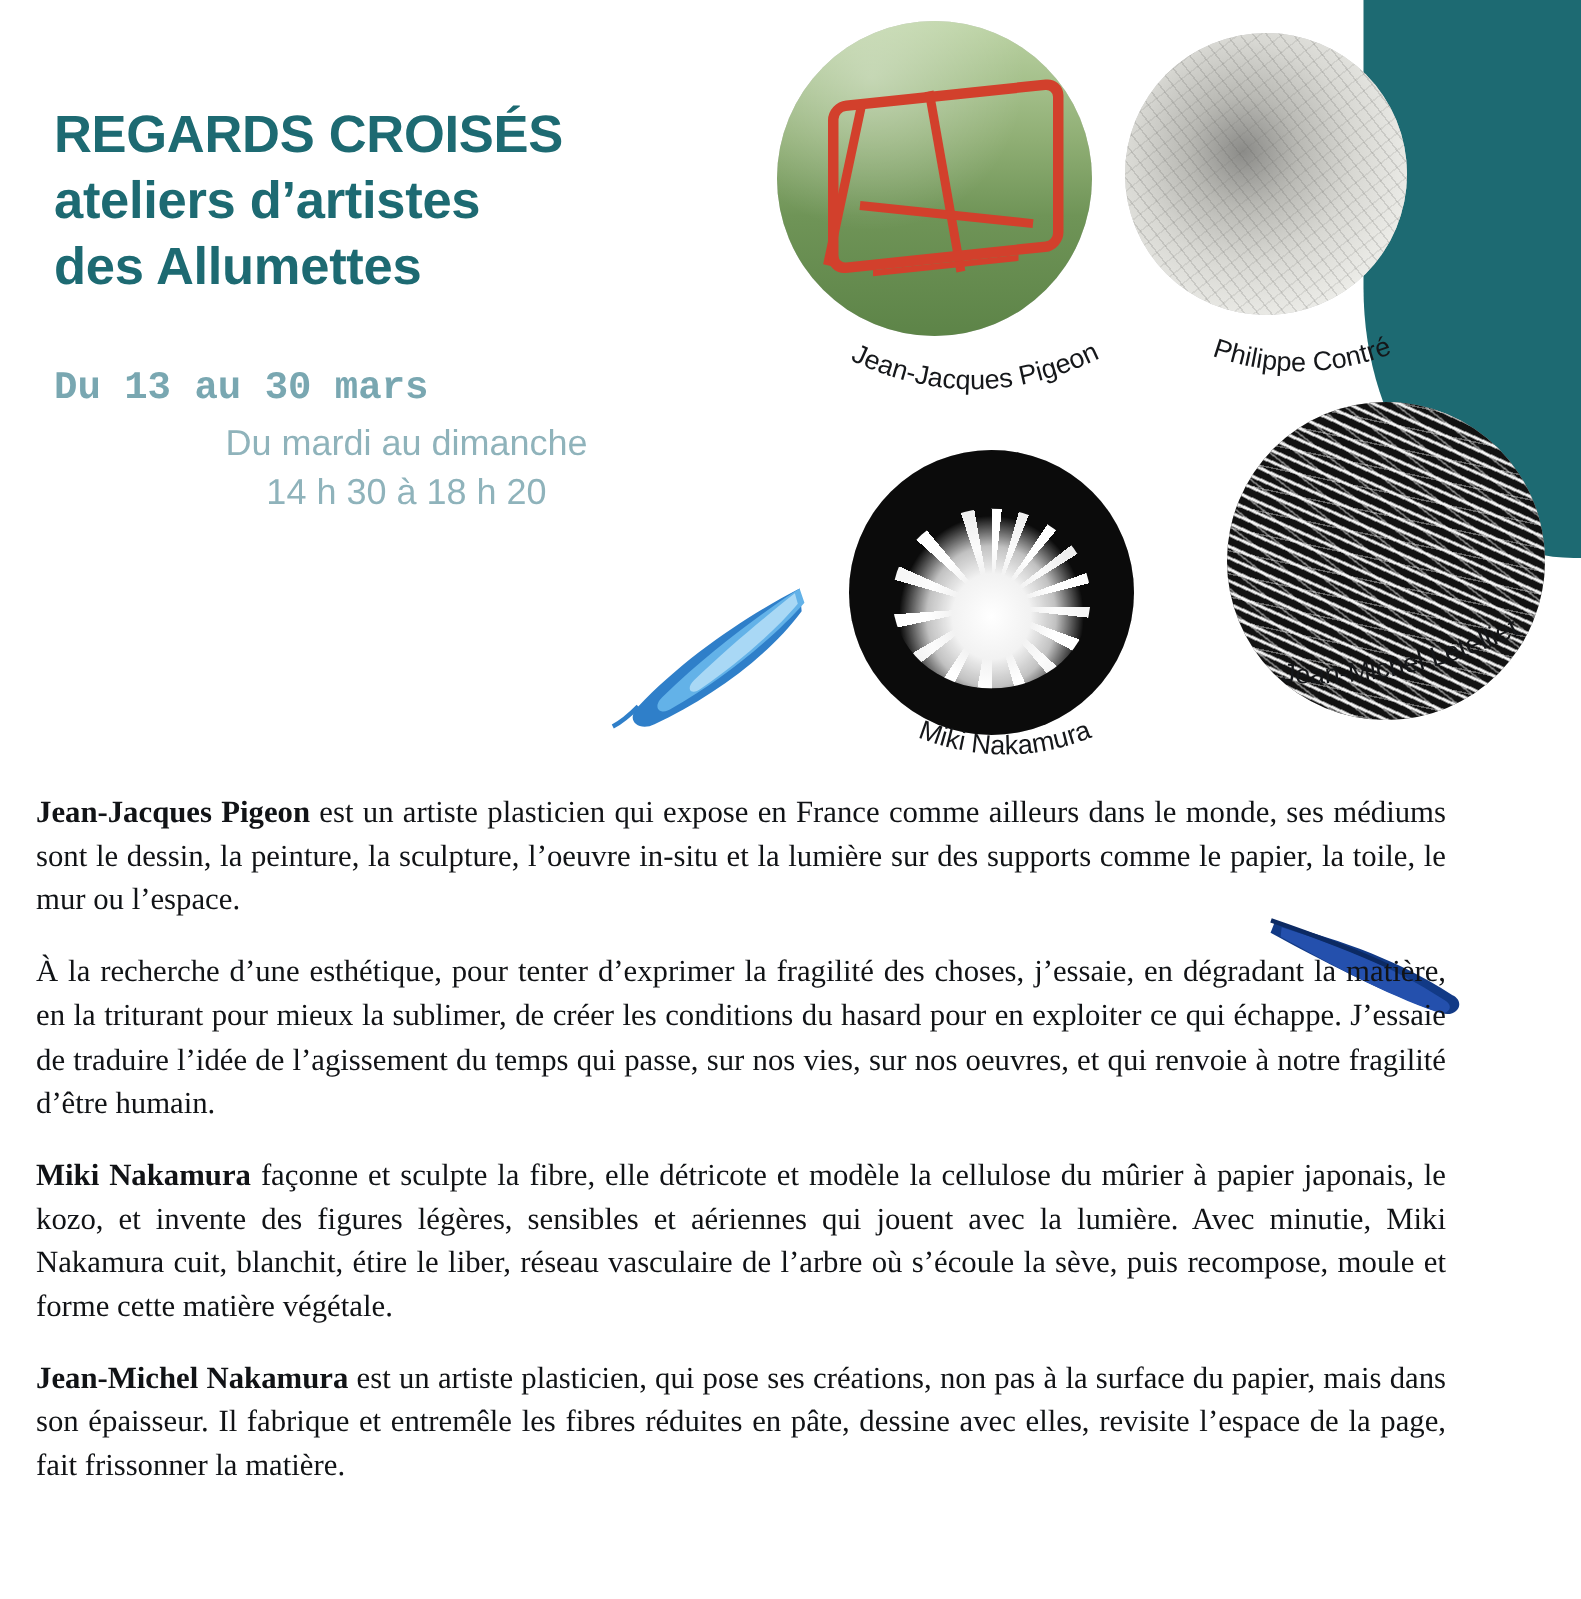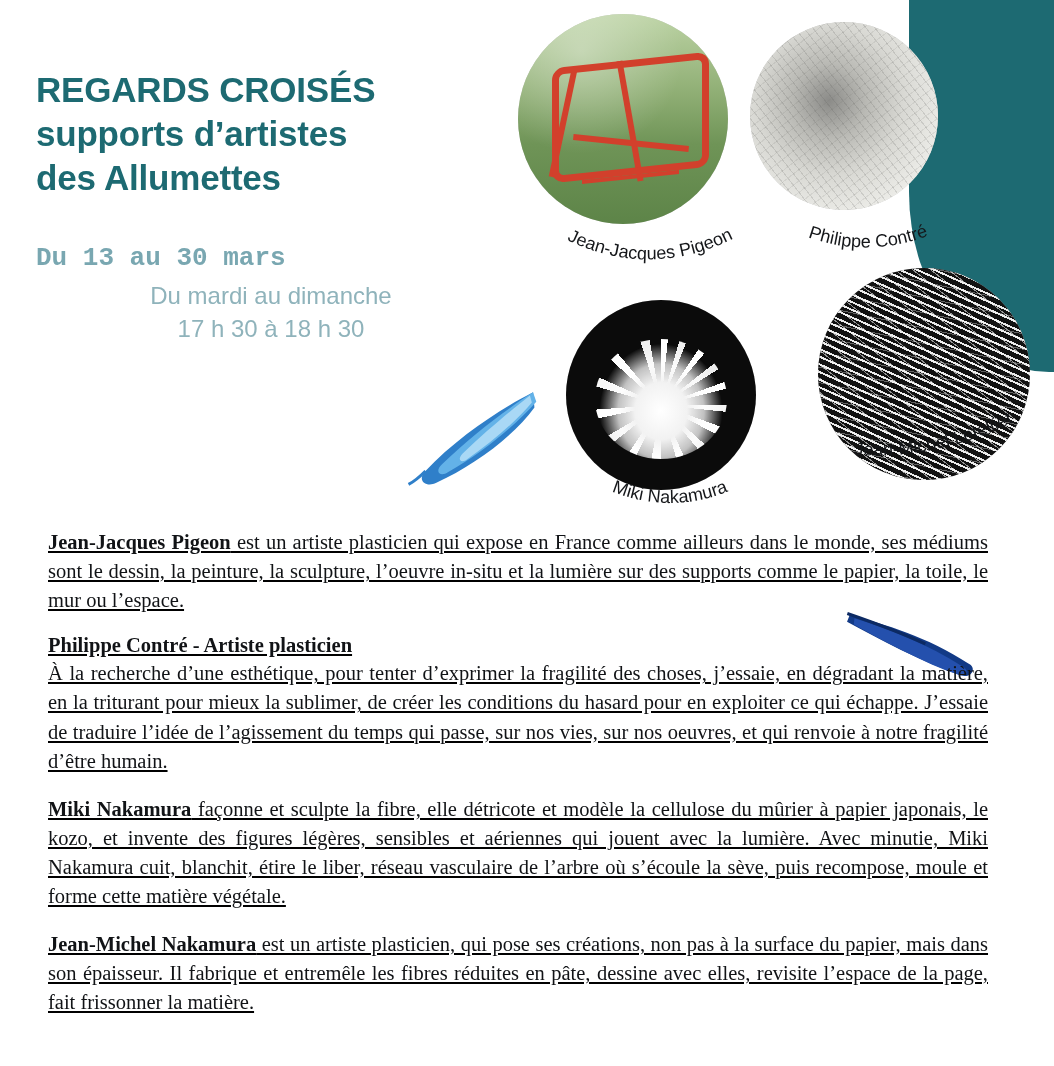--- a/index.html
+++ b/index.html
@@ -209,24 +209,23 @@
   }
 
   
   .feather {
     position: absolute;
   }
 
   
   .content {
     position: absolute;
-    left: 48px;
+    left: 24px;
     top: 528px;
     width: 940px;
-    text-decoration: underline;
   }
   .para {
     font-family: "Liberation Serif", serif;
     font-size: 20.5px;
     line-height: 1.42;
     color: #111316;
     text-align: justify;
     margin: 0 0 19px 0;
   }
   .para:last-child { margin-bottom: 0; }
@@ -244,28 +243,28 @@
 </head>
 <body>
 
 <div class="teal-block"></div>
 
 <div class="header">
 
   <div class="title-wrap">
     <h1 class="title-main">
       <span class="title-line">REGARDS CROISÉS</span>
-      <span class="title-line">supports d’artistes</span>
+      <span class="title-line">ateliers d’artistes</span>
       <span class="title-line">des Allumettes</span>
     </h1>
 
     <div class="dates">
       <p class="date-main">Du 13 au 30 mars</p>
       <p class="date-sub">Du mardi au dimanche</p>
-      <p class="date-sub">17 h 30 à 18 h 30</p>
+      <p class="date-sub">14 h 30 à 18 h 20</p>
     </div>
   </div>
 
   <div class="photo" id="photo-pigeon">
     <div class="inner">
       <span class="bar1"></span>
       <span class="bar2"></span>
       <span class="bar3"></span>
     </div>
   </div>
@@ -328,21 +327,20 @@
   </svg>
 
 </div>
 
 <div class="content">
 
   <p class="para">
     <span class="lead">Jean-Jacques Pigeon</span><span> est un artiste plasticien qui expose en France comme ailleurs dans le monde, ses médiums sont le dessin, la peinture, la sculpture, l’oeuvre in-situ et la lumière sur des supports comme le papier, la toile, le mur ou l’espace.</span>
   </p>
 
-  <p class="subhead">Philippe Contré - Artiste plasticien</p>
   <p class="para">
     <span>À la recherche d’une esthétique, pour tenter d’exprimer la fragilité des choses, j’essaie, en dégradant la matière, en la triturant pour mieux la sublimer, de créer les conditions du hasard pour en exploiter ce qui échappe. J’essaie de traduire l’idée de l’agissement du temps qui passe, sur nos vies, sur nos oeuvres, et qui renvoie à notre fragilité d’être humain.</span>
   </p>
 
   <p class="para">
     <span class="lead">Miki Nakamura</span><span> façonne et sculpte la fibre, elle détricote et modèle la cellulose du mûrier à papier japonais, le kozo, et invente des figures légères, sensibles et aériennes qui jouent avec la lumière. Avec minutie, Miki Nakamura cuit, blanchit, étire le liber, réseau vasculaire de l’arbre où s’écoule la sève, puis recompose, moule et forme cette matière végétale.</span>
   </p>
 
   <p class="para">
     <span class="lead">Jean-Michel Nakamura</span><span> est un artiste plasticien, qui pose ses créations, non pas à la surface du papier, mais dans son épaisseur. Il fabrique et entremêle les fibres réduites en pâte, dessine avec elles, revisite l’espace de la page, fait frissonner la matière.</span>

